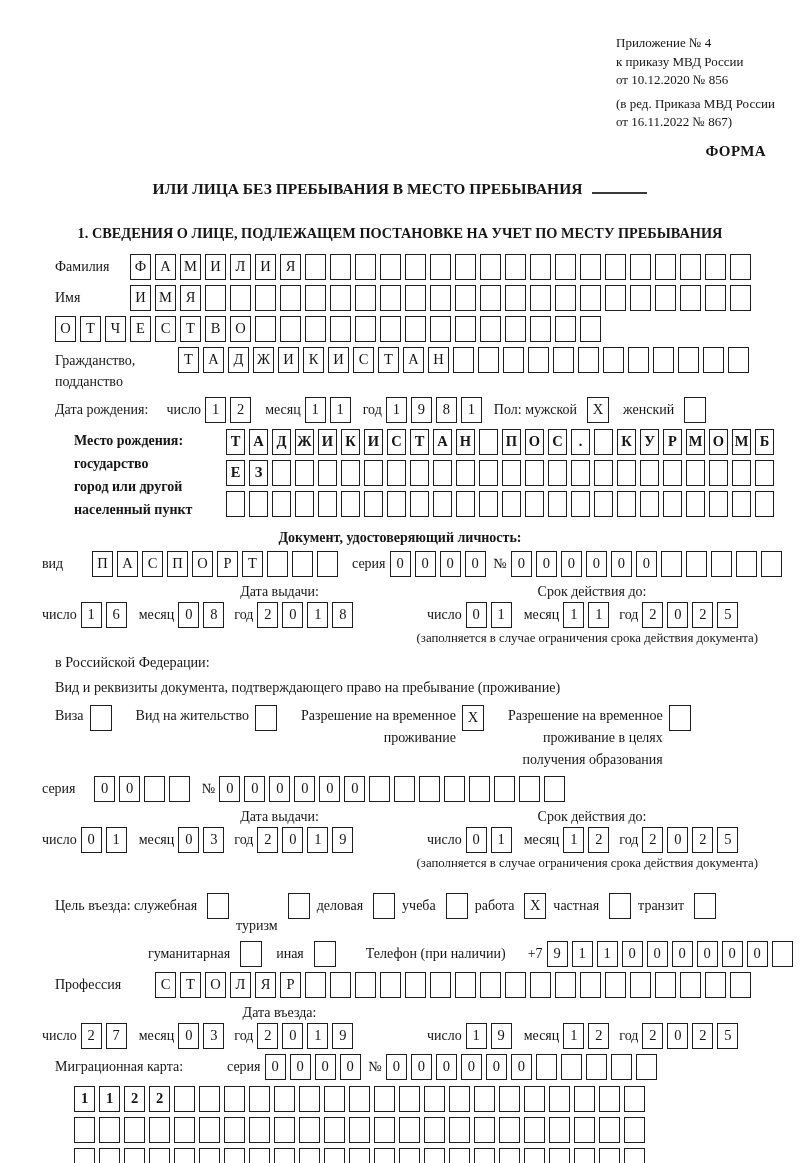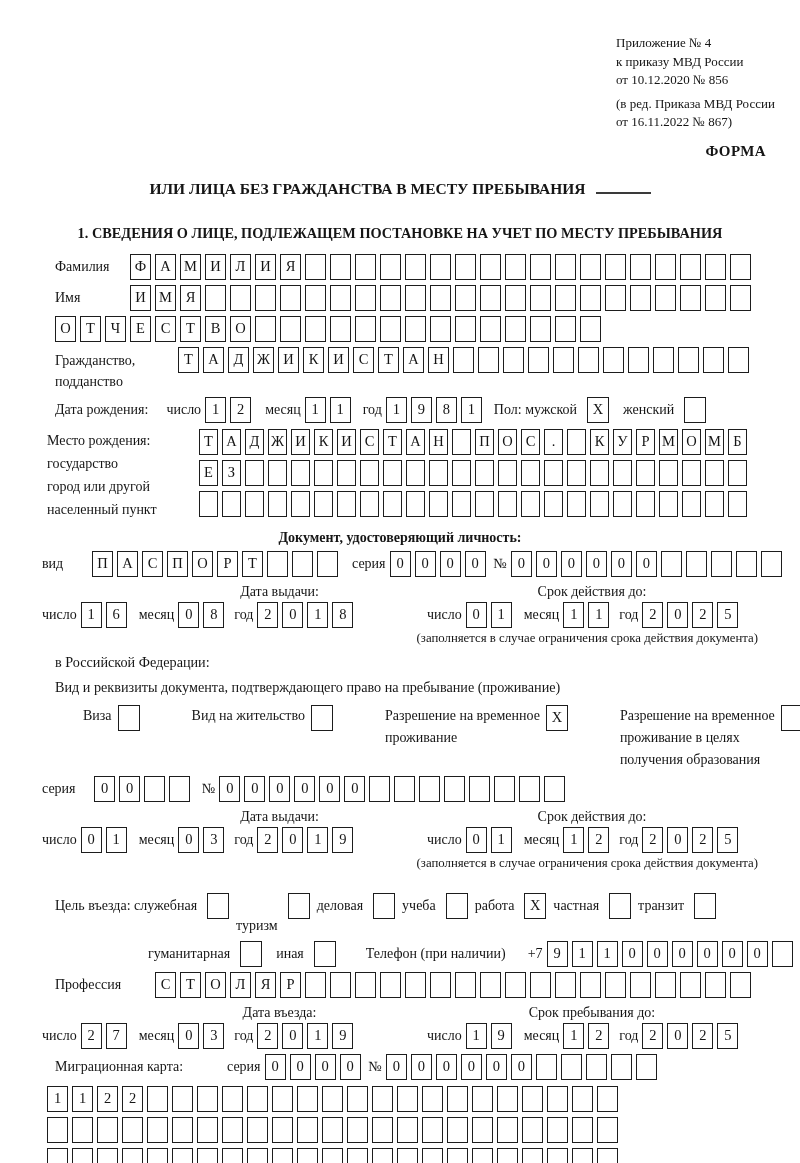--- a/index.html
+++ b/index.html
@@ -36,41 +36,41 @@
   .twocol { display:flex; padding-left:42px; margin-top:7px; }
   .twocol .c1 { width:385px; text-align:center; padding-left:90px; flex:none; }
   .twocol .c2 { width:330px; text-align:center; flex:none; }
   .daterow { display:flex; padding-left:42px; margin-top:2px; }
   .daterow .dcol { display:flex; align-items:center; flex:none; }
   .daterow .dcol.left { width:385px; }
   .note { text-align:right; padding-right:42px; font-size:12.8px; margin-top:3px; }
   .para { padding-left:55px; margin-top:8px; font-size:14.2px; }
   .permits { display:flex; align-items:flex-start; padding-left:55px; margin-top:9px; }
   .permit { display:flex; align-items:flex-start; margin-right:24px; }
-  .permit .plbl { text-align:left; line-height:22px; white-space:nowrap;margin-left:28px; }
+  .permit .plbl { text-align:right; line-height:22px; white-space:nowrap; }
   .permit .box { margin-top:0; }
-  .multirow { display:flex; align-items:flex-start; padding-left:47px; margin-top:6px; }
+  .multirow { display:flex; align-items:flex-start; padding-left:74px; margin-top:6px;font-weight:bold; }
   .mr-labels { line-height:23px; flex:none; }
   .mr-rows .cells { margin-bottom:5px; }
 </style>
 </head>
 <body>
 
 <div class="page">
   <div class="ref" id="ref">
       <div>Приложение № 4</div>
       <div>к приказу МВД России</div>
       <div>от 10.12.2020 № 856</div>
       <div class="ref-gap"></div>
       <div>(в ред. Приказа МВД России</div>
       <div>от 16.11.2022 № 867)</div>
     </div>
   <div class="forma">ФОРМА</div>
   <div class="title">
-    <div><span>ИЛИ ЛИЦА БЕЗ ГРАЖДАНСТВА В МЕСТУ ПРЕБЫВАНИЯ</span><span class="uline"></span></div>
+    <div><span>ИЛИ ЛИЦА БЕЗ ПРЕБЫВАНИЯ В МЕСТО ПРЕБЫВАНИЯ</span><span class="uline"></span></div>
   </div>
   <div class="section">1. СВЕДЕНИЯ О ЛИЦЕ, ПОДЛЕЖАЩЕМ ПОСТАНОВКЕ НА УЧЕТ ПО МЕСТУ ПРЕБЫВАНИЯ</div>
   <div id="form">
       <div class="row">
         <div class="lbl" style="width: 75px;">Фамилия</div>
         <div class="cells">
           <div class="cell">Ф</div>
           <div class="cell">А</div>
           <div class="cell">М</div>
           <div class="cell">И</div>
@@ -526,21 +526,20 @@
           <div class="cell"></div>
           <div class="cell"></div>
           <div class="cell"></div>
           <div class="cell"></div>
           <div class="cell"></div>
           <div class="cell"></div>
         </div>
       </div>
       <div class="twocol">
         <div class="c1">Дата въезда:</div>
-        <div class="c2">Срок пребывания до:</div>
       </div>
       <div class="daterow">
         <div class="dcol left">
           <div class="lbl" style="margin-right: 4px;">число</div>
           <div class="cells">
             <div class="cell">2</div>
             <div class="cell">7</div>
           </div>
           <div class="lbl" style="margin-left: 8px; margin-right: 4px;">месяц</div>
           <div class="cells">

